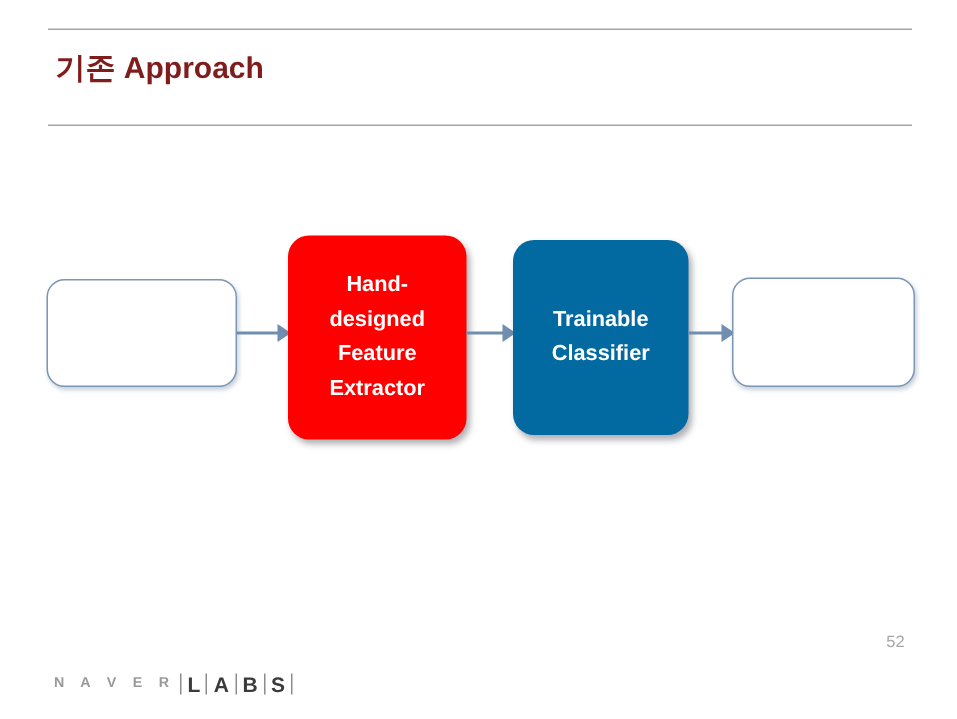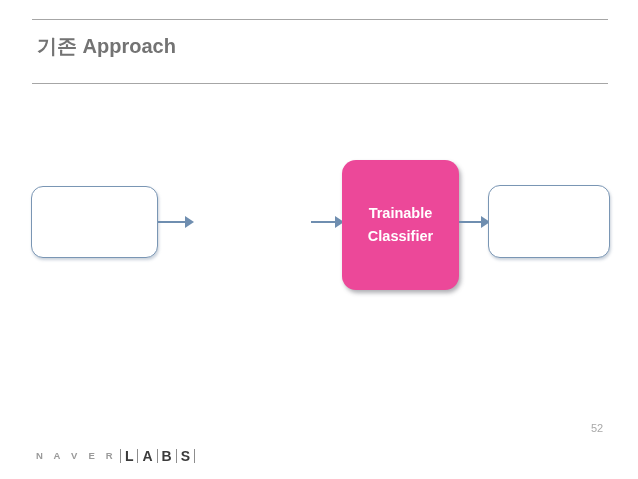--- a/index.html
+++ b/index.html
@@ -30,21 +30,21 @@
   }
   .rule.top    { top: 19px; }
   .rule.bottom { top: 83px; }
 
   #page-title {
     position: absolute;
     left: 37px;
     top: 33px;
     font-size: 20px;
     font-weight: bold;
-    color: #737373;
+    color: #7f1d1d;
     letter-spacing: 0px;
     line-height: 26px;
     white-space: nowrap;
   }
 
   
   #diagram {
     position: absolute;
     left: 0;
     top: 0;
@@ -175,27 +175,33 @@
 
     <div id="node-input" class="node blank">
       <span class="node-label"></span>
     </div>
 
     <div id="arrow-1" class="arrow">
       <span class="shaft"></span>
       <span class="head"></span>
     </div>
 
+    <div id="node-extractor" class="node solid" style="background:#ff0000;">
+      <span class="node-label">Hand-
+designed
+Feature
+Extractor</span>
+    </div>
 
     <div id="arrow-2" class="arrow">
       <span class="shaft"></span>
       <span class="head"></span>
     </div>
 
-    <div id="node-classifier" class="node solid" style="background:#ec4899;">
+    <div id="node-classifier" class="node solid" style="background:#0369a1;">
       <span class="node-label">Trainable
 Classifier</span>
     </div>
 
     <div id="arrow-3" class="arrow">
       <span class="shaft"></span>
       <span class="head"></span>
     </div>
 
     <div id="node-output" class="node blank">

